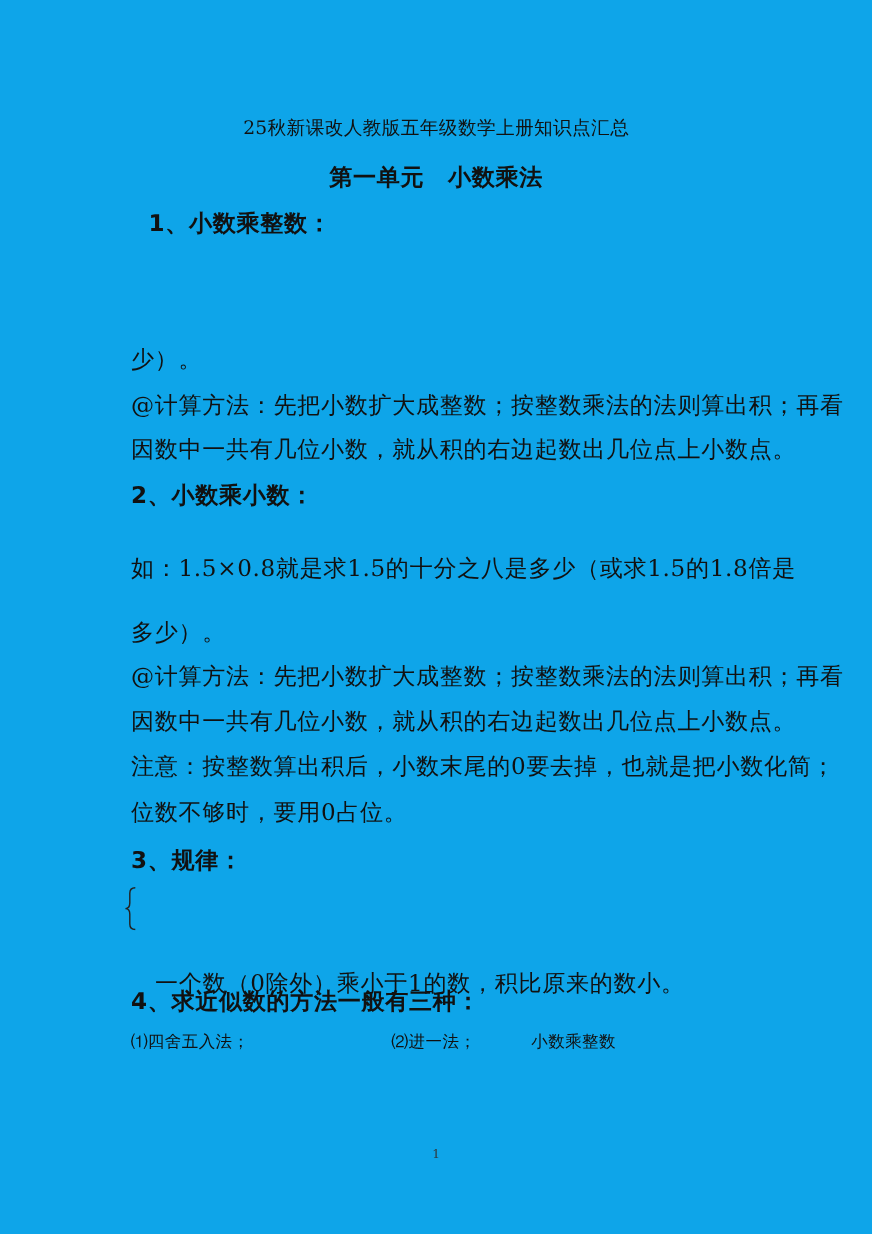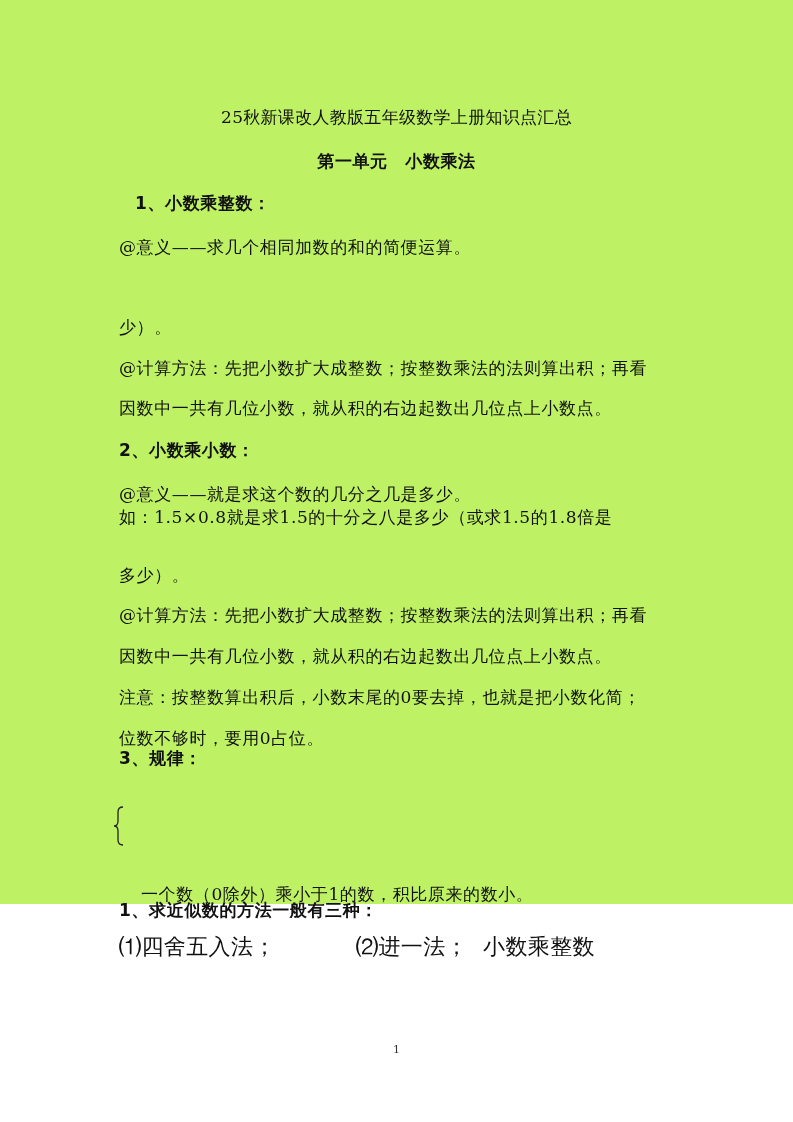--- a/index.html
+++ b/index.html
@@ -11,28 +11,28 @@
       width: 793px;
       height: 1122px;
       position: relative;
       overflow: hidden;
       color: #111111;
       font-family: "DejaVu Serif", "Liberation Serif", serif;
     }
     .page {
       position: absolute;
       left: 0; top: 0;
-      width: 793px; height: 904px;
-      background: #bef264;
+      width: 793px; height: 1122px;
+      background: #0ea5e9;
     }
     .line {
       position: absolute;
       left: 119px;
       white-space: nowrap;
-      font-size: 17px;
+      font-size: 21px;
       line-height: 22px;
       letter-spacing: 0.6px;
     }
     .center {
       left: 0;
       width: 793px;
       text-align: center;
     }
     .bold {
       font-weight: bold;
@@ -48,21 +48,21 @@
       top: 806px;
       width: 14px;
       height: 40px;
     }
     .methods {
       position: absolute;
       top: 936px;
       left: 119px;
       width: 560px;
       height: 24px;
-      font-size: 22px;
+      font-size: 15px;
       line-height: 22px;
       letter-spacing: 0.4px;
     }
     .methods span {
       position: absolute;
       top: 0;
       white-space: nowrap;
     }
     .page-number {
       position: absolute;
@@ -76,41 +76,39 @@
   </style>
 </head>
 <body>
 
 <div class="page">
 
   <div class="line center title" style="top:106px;">25秋新课改人教版五年级数学上册知识点汇总</div>
   <div class="line center bold" style="top:150px;">第一单元　小数乘法</div>
 
   <div class="line bold" style="top:192px;margin-left:16px;">1、小数乘整数：</div>
-  <div class="line" style="top:236px;">@意义——求几个相同加数的和的简便运算。</div>
   <div class="line" style="top:316px;">少）。</div>
   <div class="line" style="top:357px;">@计算方法：先把小数扩大成整数；按整数乘法的法则算出积；再看</div>
   <div class="line" style="top:397px;">因数中一共有几位小数，就从积的右边起数出几位点上小数点。</div>
 
   <div class="line bold" style="top:439px;">2、小数乘小数：</div>
-  <div class="line" style="top:483px;">@意义——就是求这个数的几分之几是多少。</div>
   <div class="line" style="top:506px;">如：1.5×0.8就是求1.5的十分之八是多少（或求1.5的1.8倍是</div>
   <div class="line" style="top:564px;">多少）。</div>
   <div class="line" style="top:604px;">@计算方法：先把小数扩大成整数；按整数乘法的法则算出积；再看</div>
   <div class="line" style="top:645px;">因数中一共有几位小数，就从积的右边起数出几位点上小数点。</div>
   <div class="line" style="top:686px;">注意：按整数算出积后，小数末尾的0要去掉，也就是把小数化简；</div>
   <div class="line" style="top:727px;">位数不够时，要用0占位。</div>
 
-  <div class="line bold" style="top:747px;">3、规律：</div>
+  <div class="line bold" style="top:771px;">3、规律：</div>
   <svg class="brace" viewBox="0 0 14 40">
     <path d="M11 1 Q6 1 6 6 L6 15 Q6 20 2 20 Q6 20 6 25 L6 34 Q6 39 11 39" fill="none" stroke="#222" stroke-width="1.3"></path>
   </svg>
   <div class="line" style="top:855px; left:141px;margin-top:28px;">一个数（0除外）乘小于1的数，积比原来的数小。</div>
 
-  <div class="line bold" style="top:899px;">1、求近似数的方法一般有三种：</div>
+  <div class="line bold" style="top:899px;">4、求近似数的方法一般有三种：</div>
   <div class="methods">
     <span style="left:0px;">⑴四舍五入法；</span>
     <span style="left:196px;margin-left:41px;">⑵进一法；</span>
     <span style="left:364px;">小数乘整数</span>
   </div>
 
   <div class="page-number">1</div>
 </div>
 
 </body></html>

